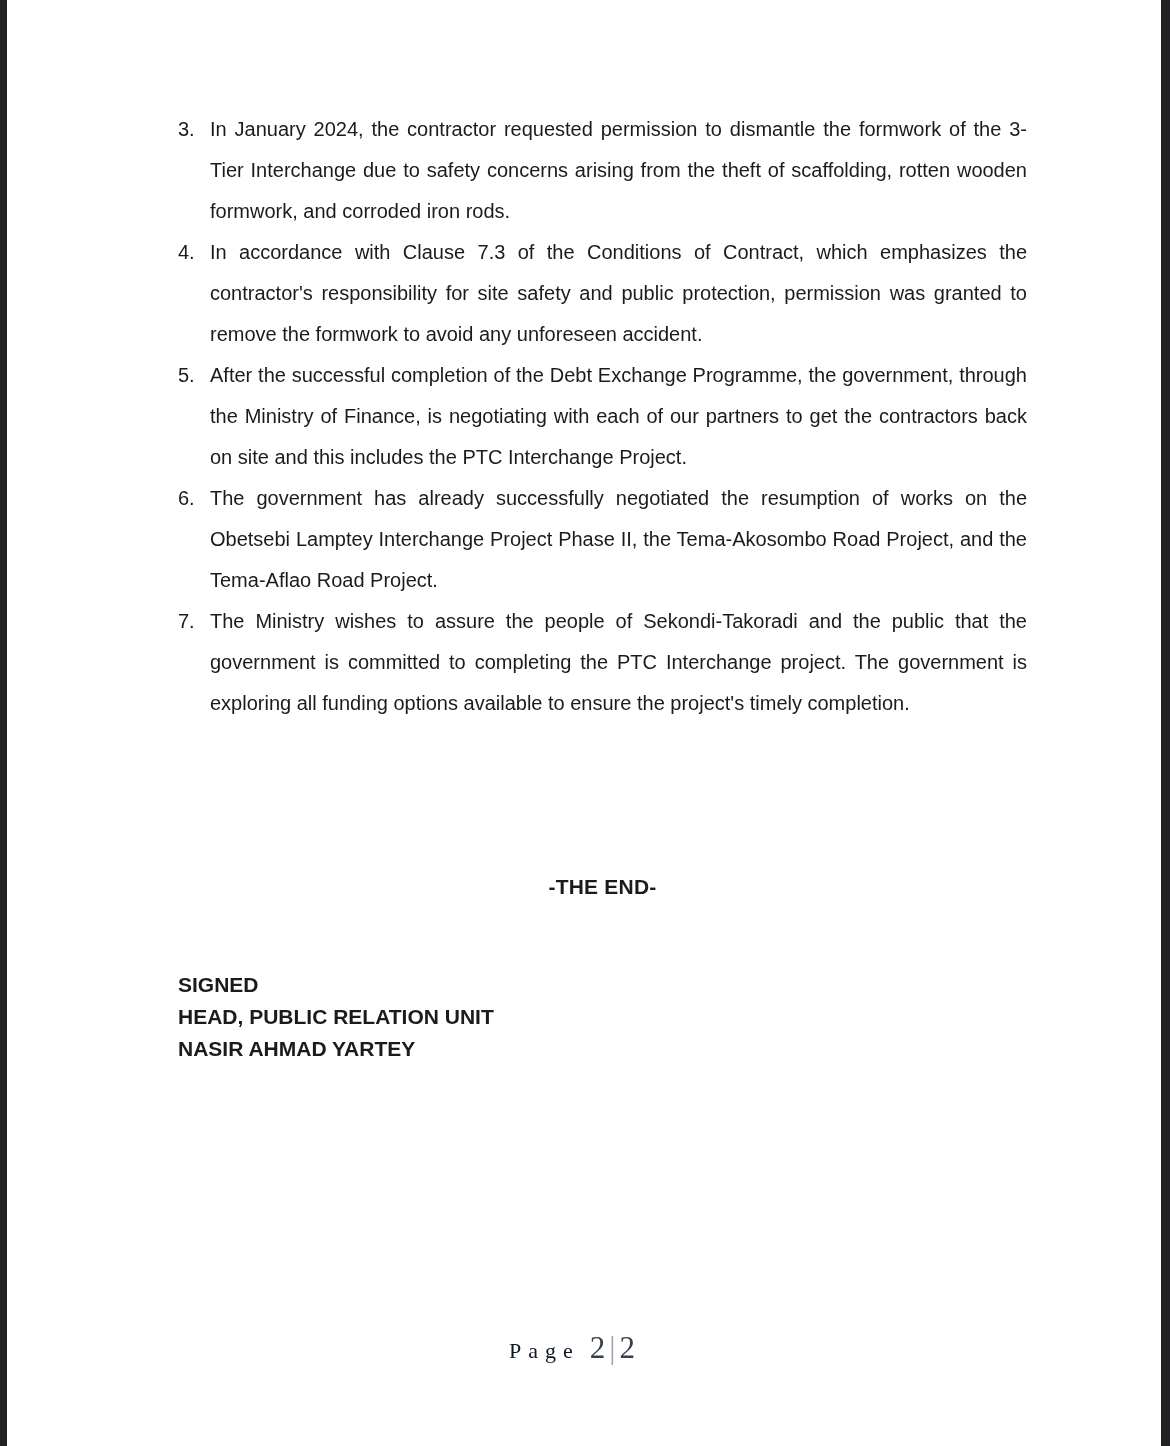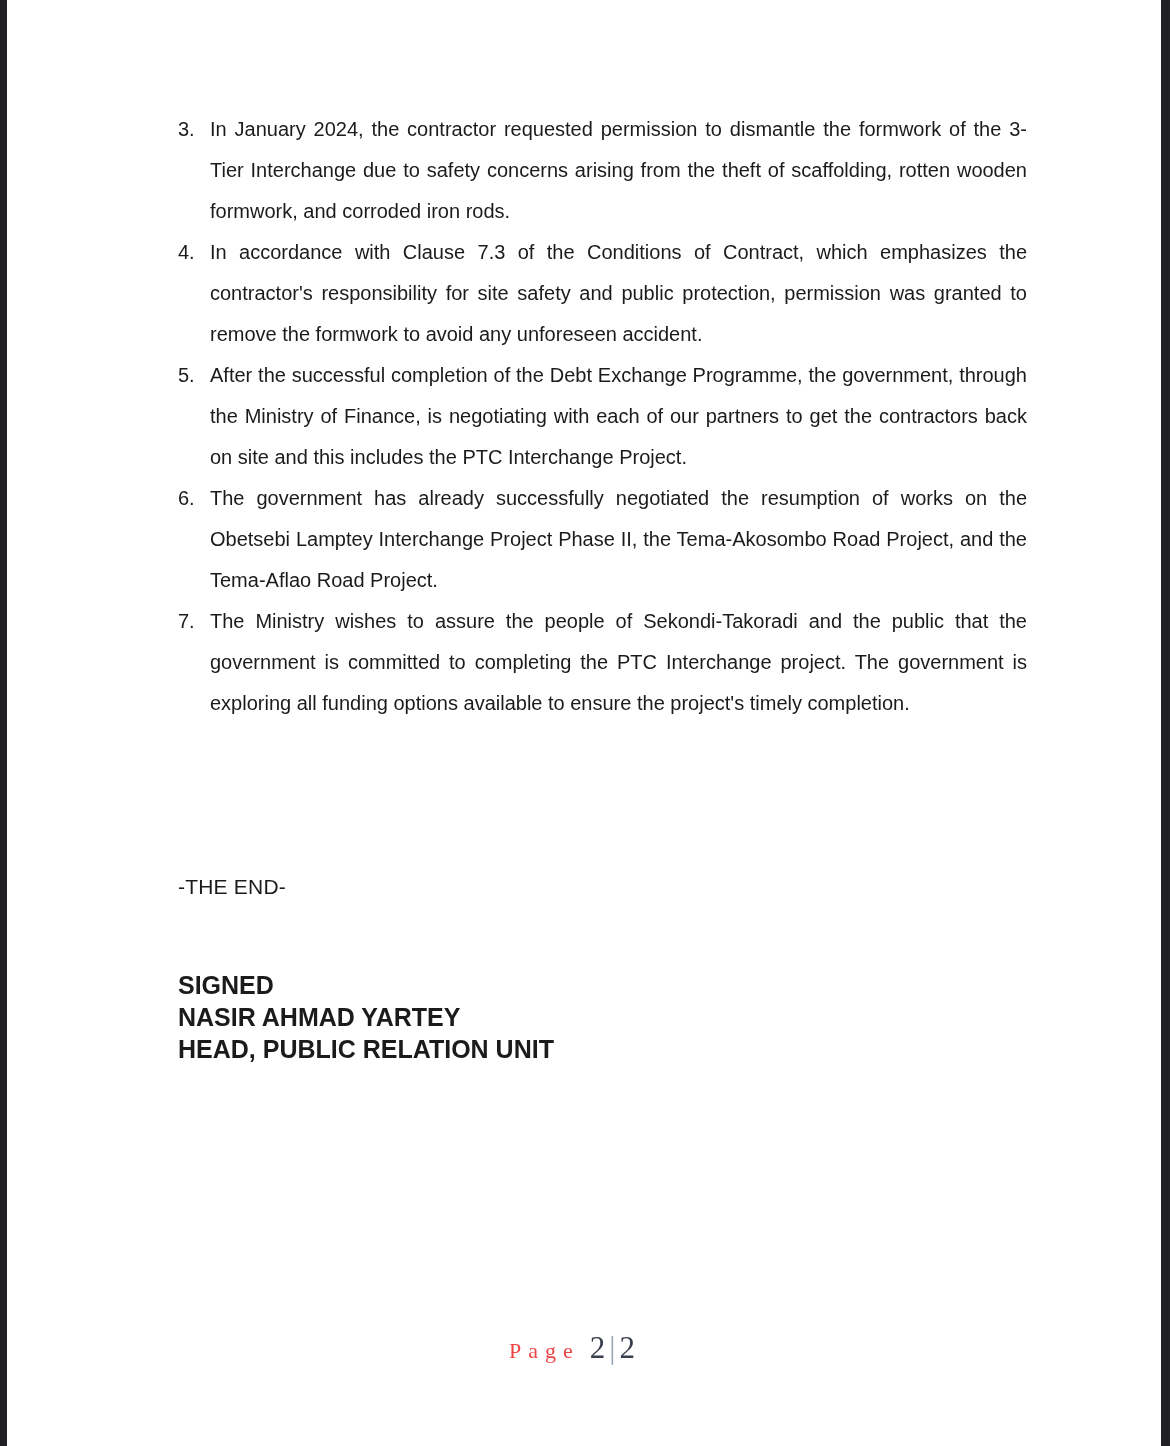--- a/index.html
+++ b/index.html
@@ -44,49 +44,49 @@
   }
   .doc-item .txt {
     text-align: justify;
   }
 
   .end-marker {
     position: absolute;
     left: 178px;
     top: 866px;
     width: 849px;
-    text-align: left;
+    text-align: center;
     font-size: 21px;
-    font-weight: 400;
+    font-weight: 700;
     line-height: 41px;
     letter-spacing: 0.2px;
   }
 
   .signature {
     position: absolute;
     left: 178px;
     top: 969px;
-    font-size: 25px;
+    font-size: 21px;
     font-weight: 700;
     line-height: 32px;
   }
 
   .page-footer {
     position: absolute;
     left: 0;
     top: 1330px;
     width: 1146px;
     text-align: center;
     font-family: "Liberation Serif", serif;
     white-space: nowrap;
   }
   .page-footer .label {
     font-size: 22px;
     letter-spacing: 7px;
-    color: #ef4444;
+    color: #0f172a;
   }
   .page-footer .nums {
     font-size: 31px;
     color: #39404d;
     letter-spacing: 2px;
     margin-left: 10px;
   }
   .page-footer .sep {
     color: #9aa5b5;
     padding: 0 2px;
@@ -126,21 +126,21 @@
       <span class="num">7.</span>
       <div class="txt">The Ministry wishes to assure the people of Sekondi-Takoradi and the public that the government is committed to completing the PTC Interchange project. The government is exploring all funding options available to ensure the project's timely completion.</div>
     </div>
 
   </div>
 
   <div class="end-marker">-THE END-</div>
 
   <div class="signature">
     <div>SIGNED</div>
+    <div>HEAD, PUBLIC RELATION UNIT</div>
     <div>NASIR AHMAD YARTEY</div>
-    <div>HEAD, PUBLIC RELATION UNIT</div>
   </div>
 
   <div class="page-footer">
     <span class="label">Page</span><span class="nums"><span>2</span><span class="sep">|</span><span>2</span></span>
   </div>
 
 </div>
 
 </body></html>

